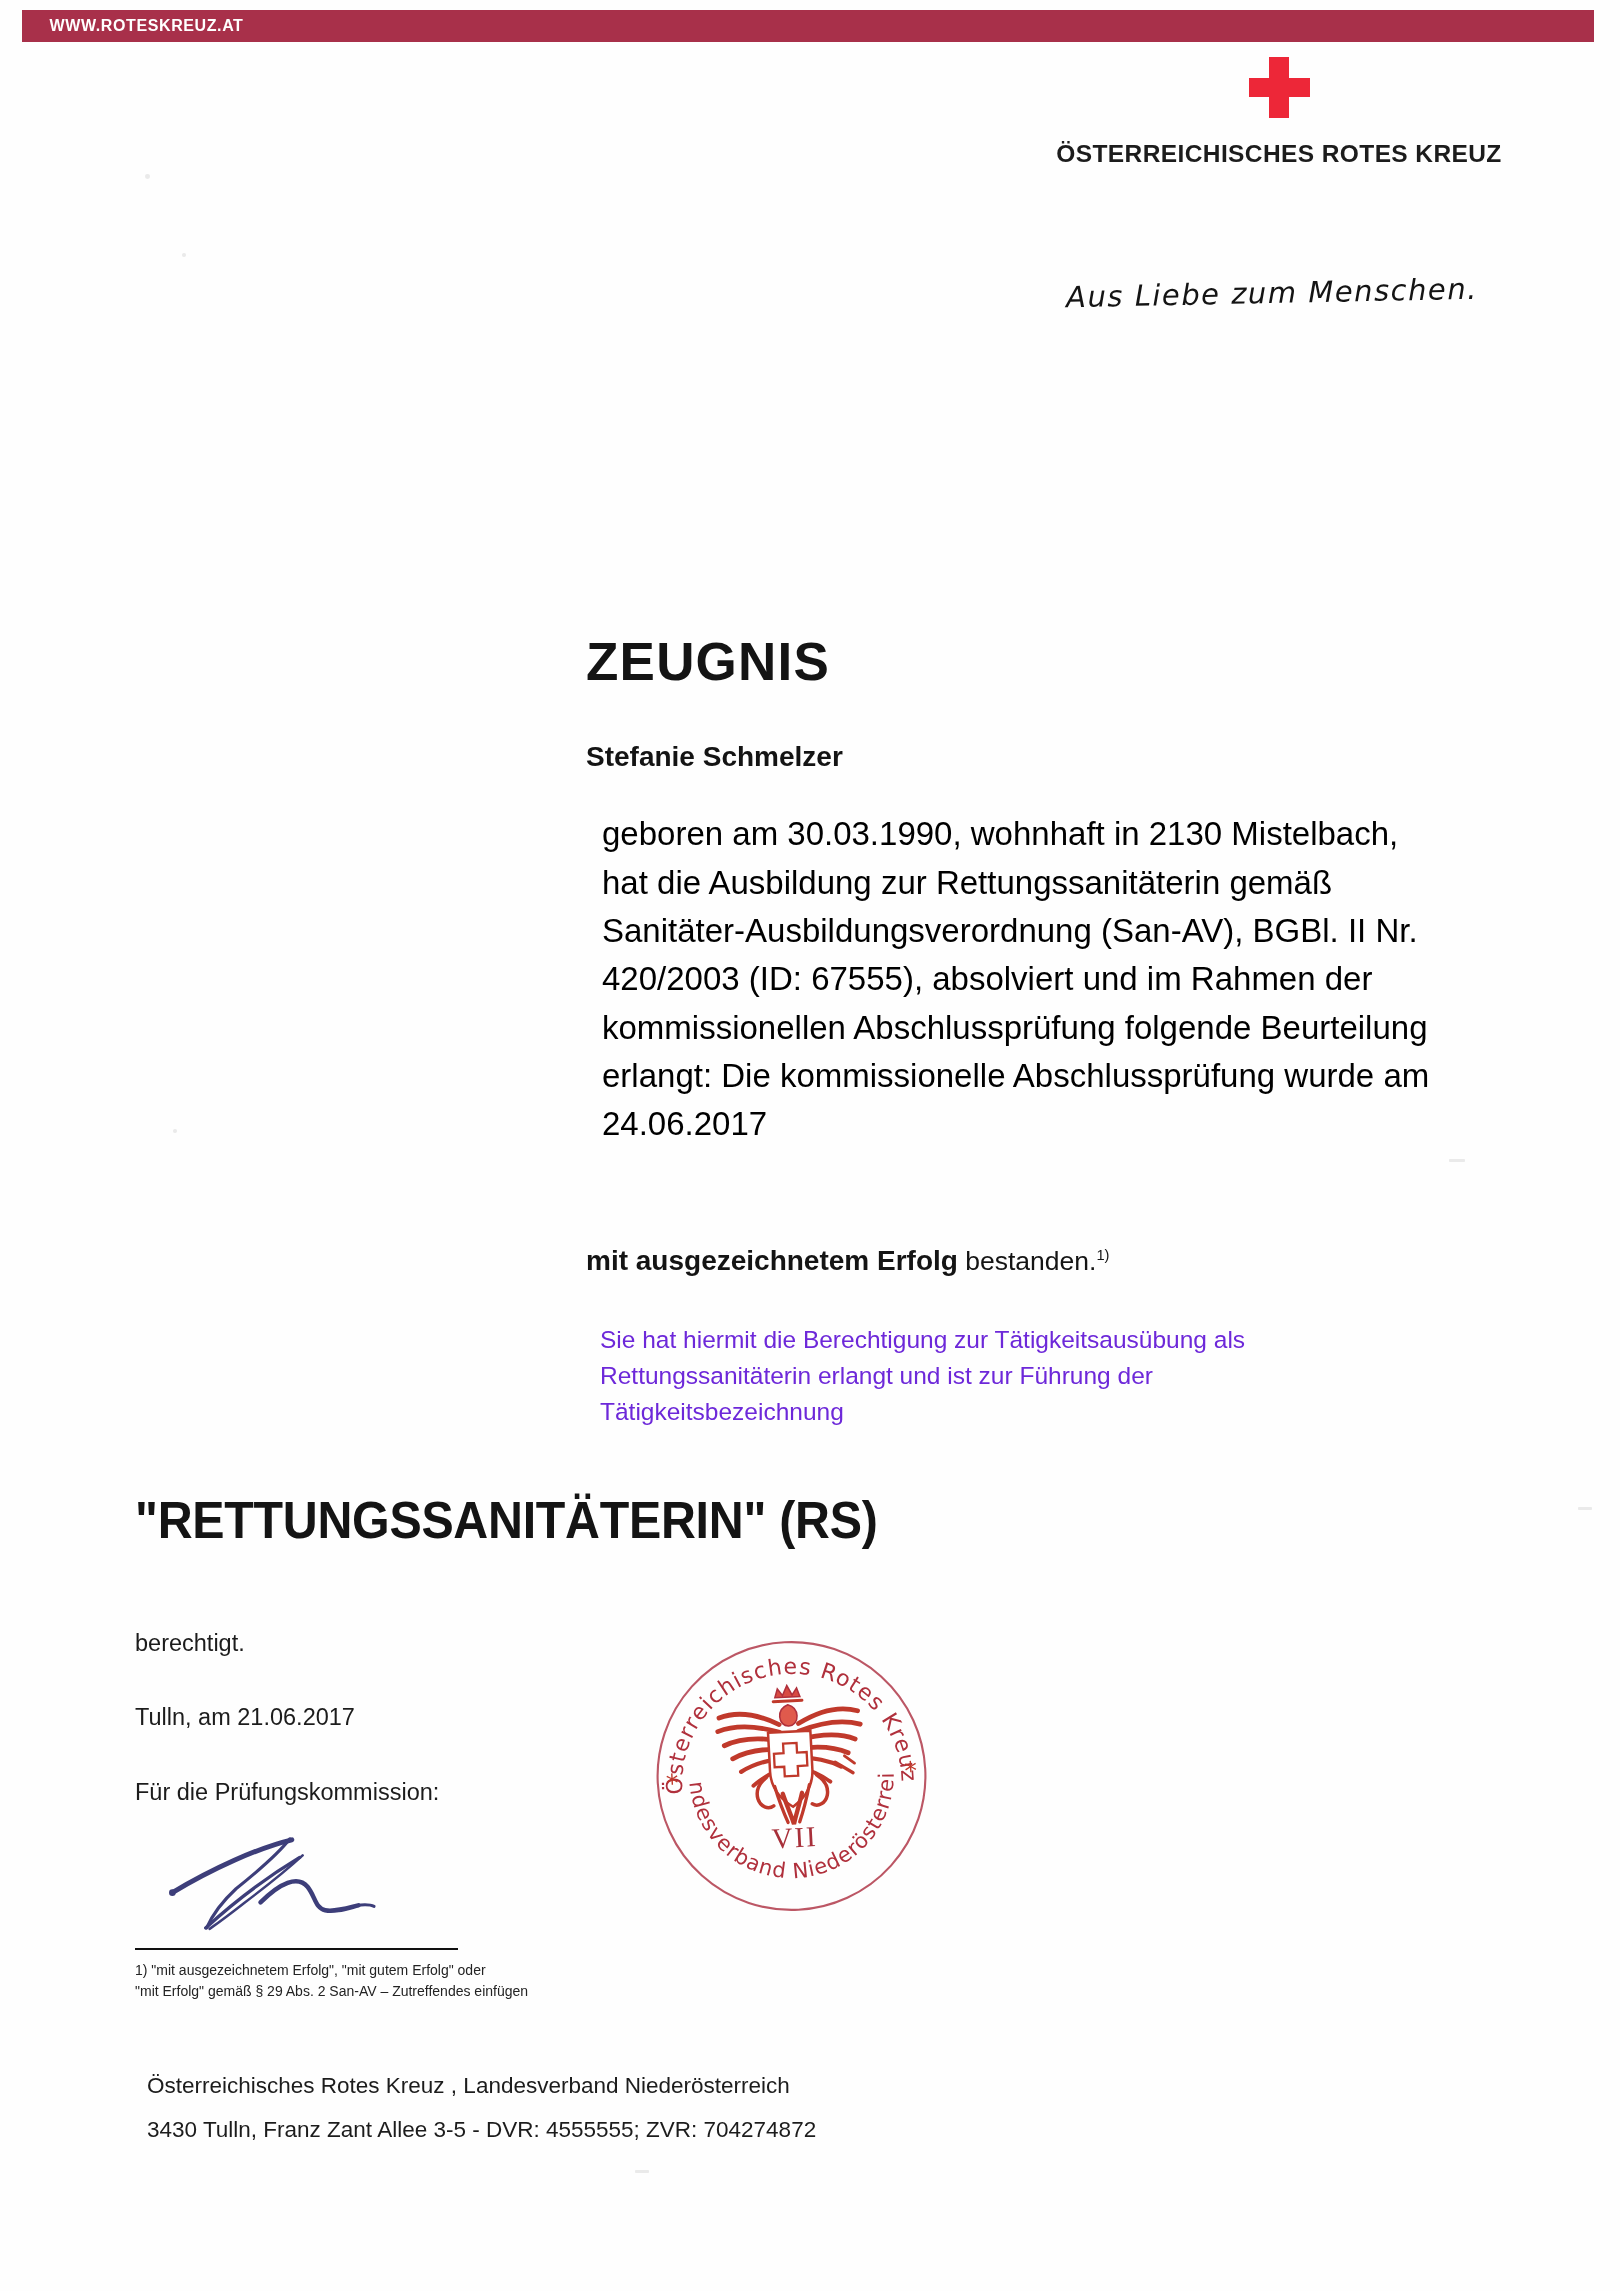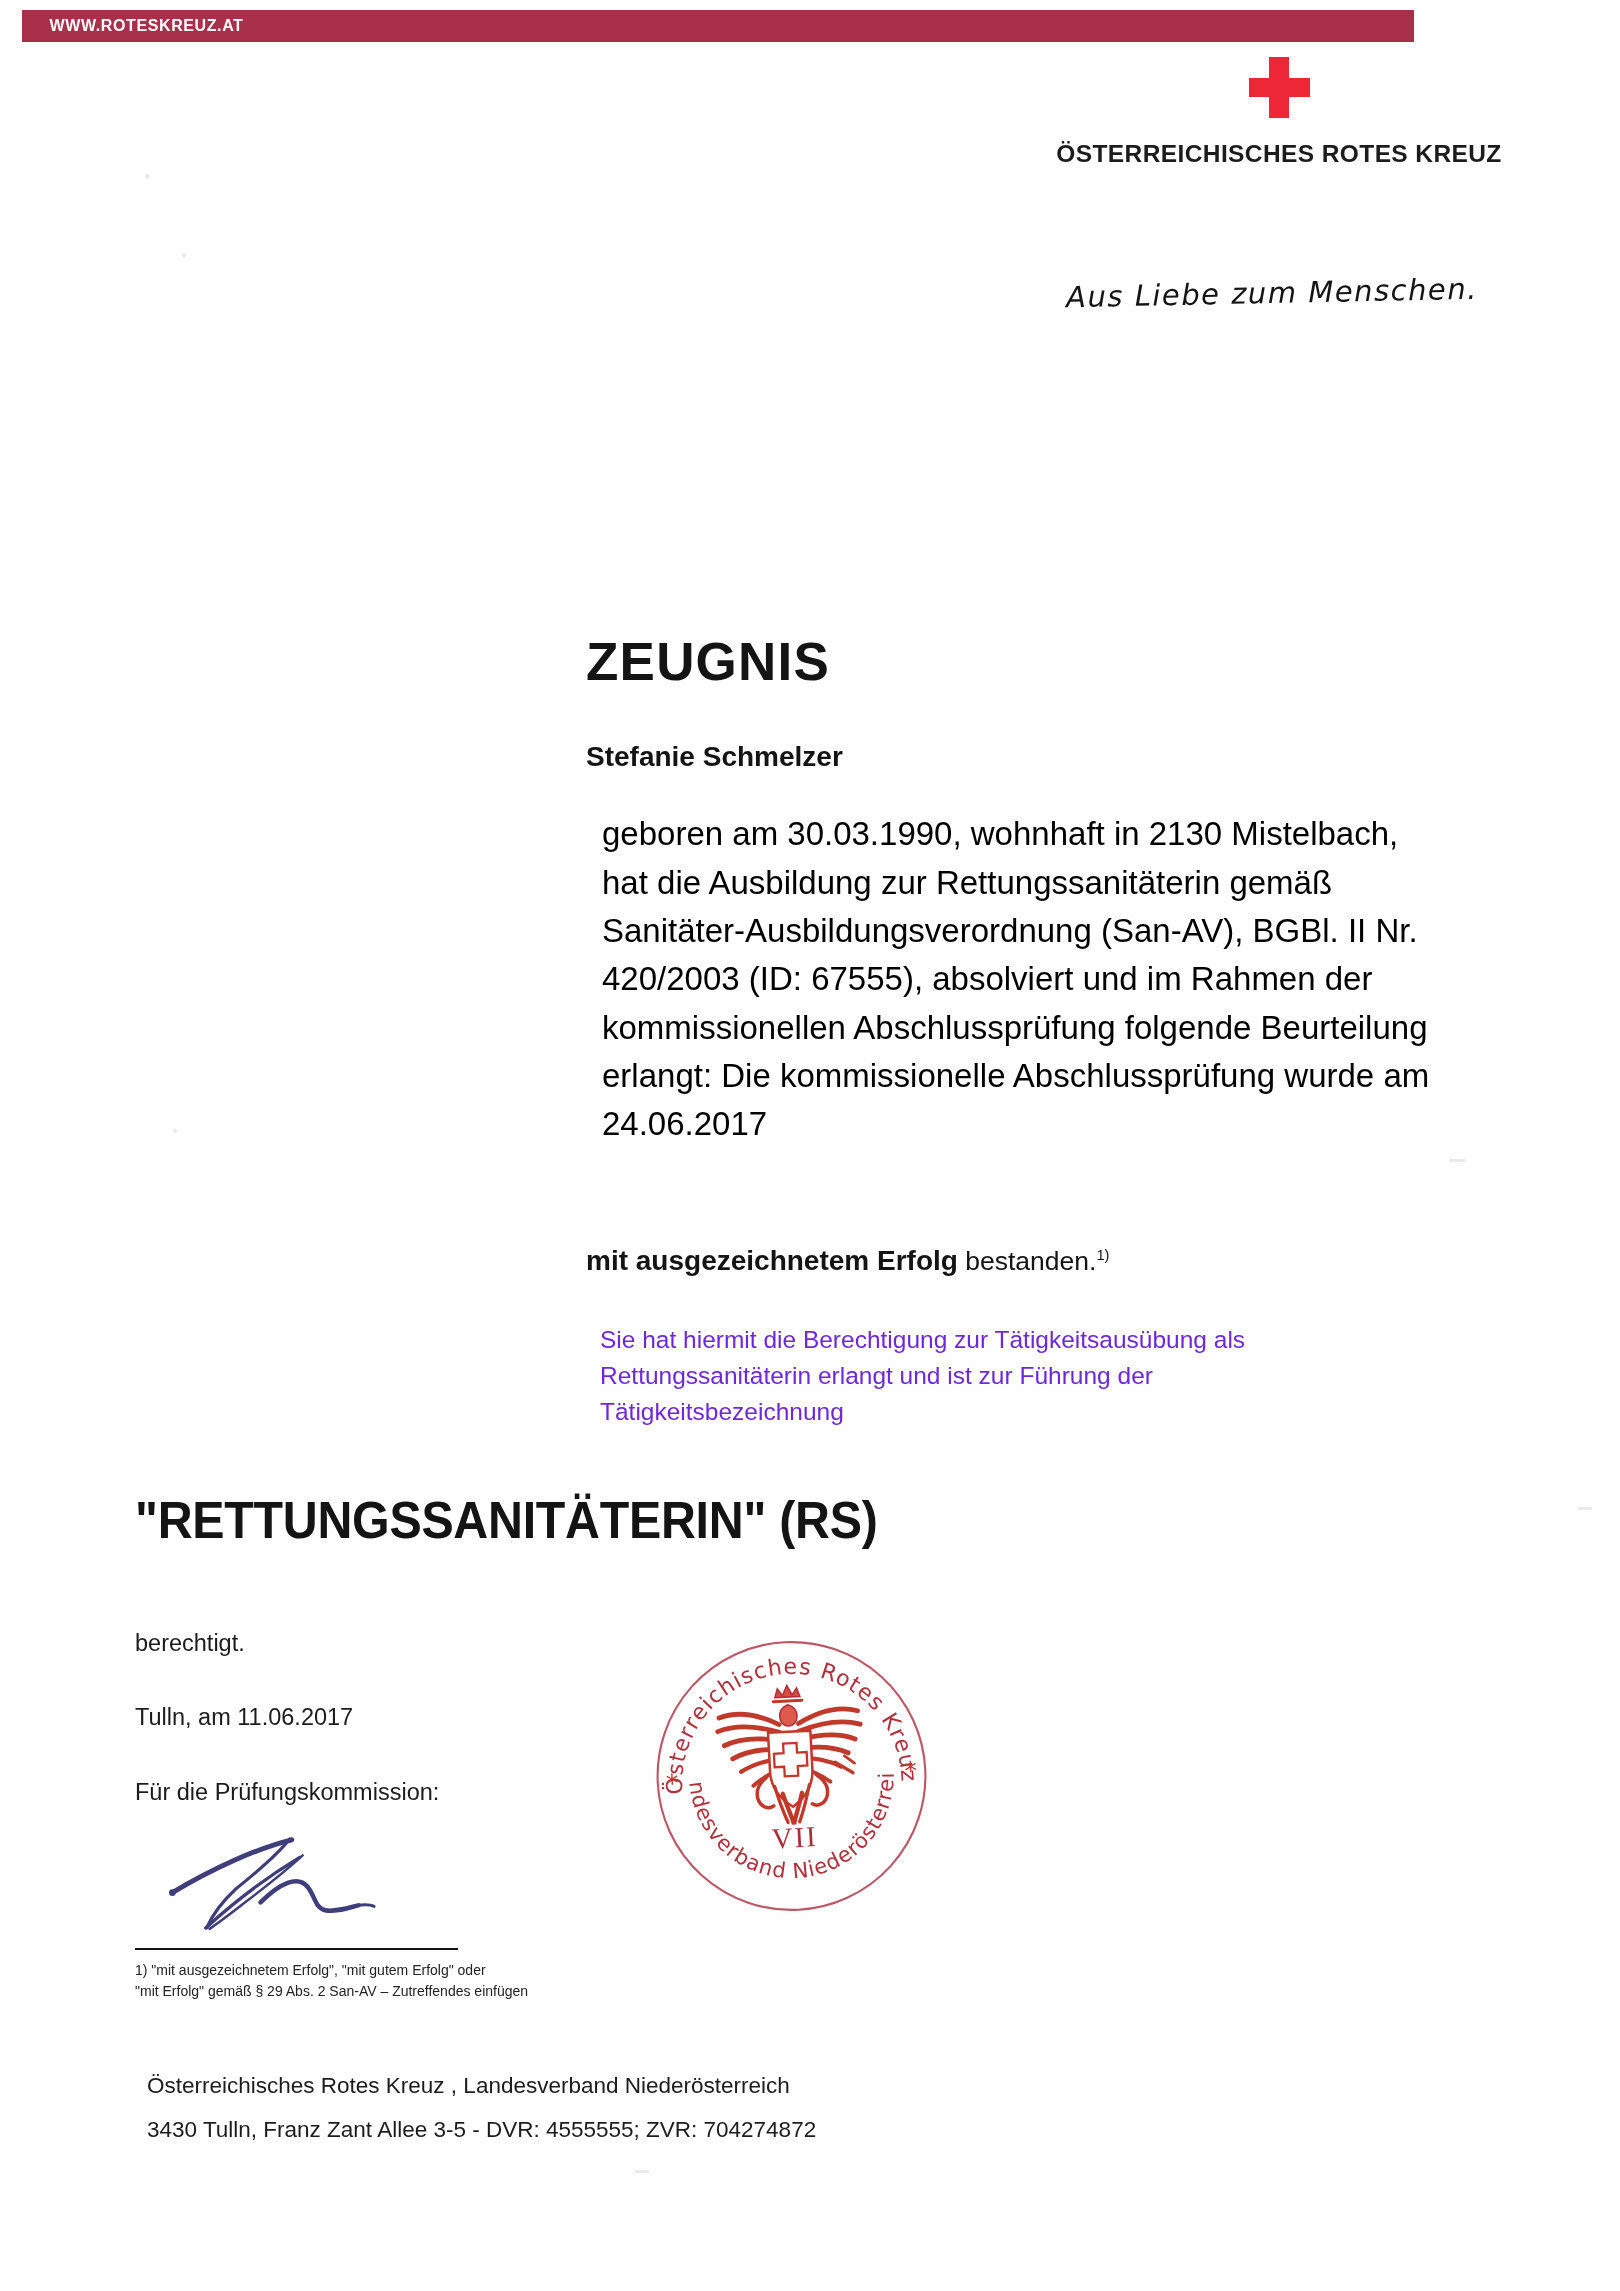--- a/index.html
+++ b/index.html
@@ -22,21 +22,21 @@
     position: absolute;
     inset: 0;
     background: #fefefe;
   }
 
   
   .urlbar {
     position: absolute;
     left: 21.6px;
     top: 9.8px;
-    width: 1392px;
+    width: 1572px;
     height: 32px;
     background: #A8304A;
     display: flex;
     align-items: center;
   }
   .urlbar-text {
     color: #ffffff;
     font-size: 16px;
     font-weight: 700;
     letter-spacing: 0.6px;
@@ -276,21 +276,21 @@
       <span class="strong">mit ausgezeichnetem Erfolg</span><span> bestanden.</span><span class="sup">1)</span>
     </p>
 
     <p class="para-2">Sie hat hiermit die Berechtigung zur Tätigkeitsausübung als Rettungssanitäterin erlangt und ist zur Führung der Tätigkeitsbezeichnung</p>
   </div>
 
   <div class="qualification">"RETTUNGSSANITÄTERIN" (RS)</div>
 
   <div class="closing">
     <p class="closing-line">berechtigt.</p>
-    <p class="closing-line closing-gap-1">Tulln, am 11.06.2017</p>
+    <p class="closing-line closing-gap-1">Tulln, am 21.06.2017</p>
     <p class="closing-line closing-gap-2">Für die Prüfungskommission:</p>
   </div>
 
   <div class="signature-zone">
     <svg class="sig-svg" viewBox="0 0 290 118" aria-hidden="true">
       <g fill="none" stroke="#3D3E7A" stroke-linecap="round" stroke-linejoin="round">
         <path d="M30,76 C70,52 118,30 152,22" stroke-width="5"></path>
         <path d="M150,21 C140,34 120,52 95,72 C82,84 72,96 65,112" stroke-width="3.2"></path>
         <path d="M64,112 C86,92 120,64 160,40" stroke-width="3.4"></path>
         <path d="M163,38 C150,50 128,68 104,86 C90,97 78,106 68,113" stroke-width="2.6"></path>

